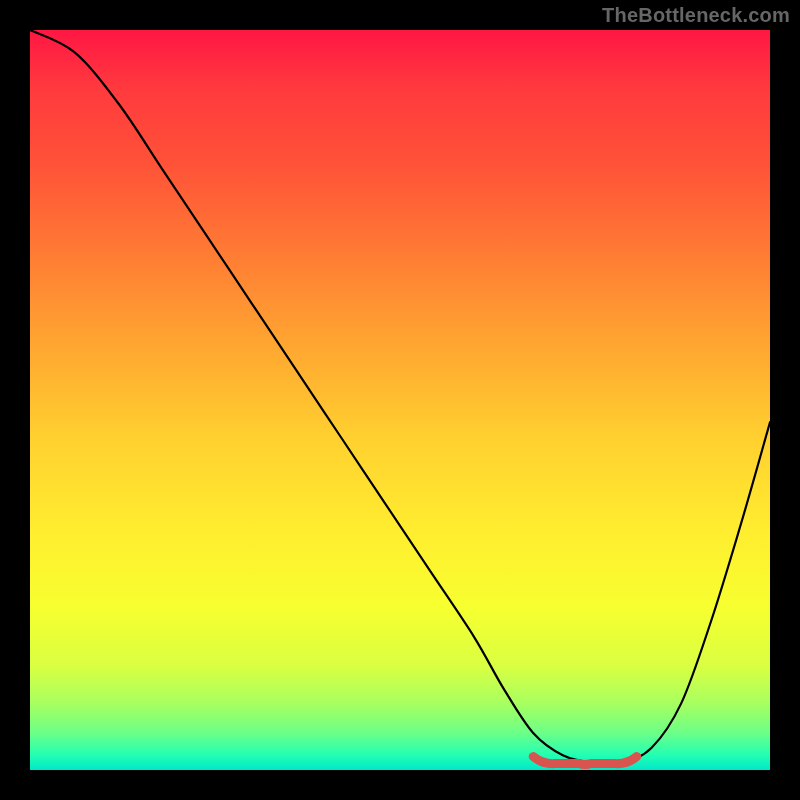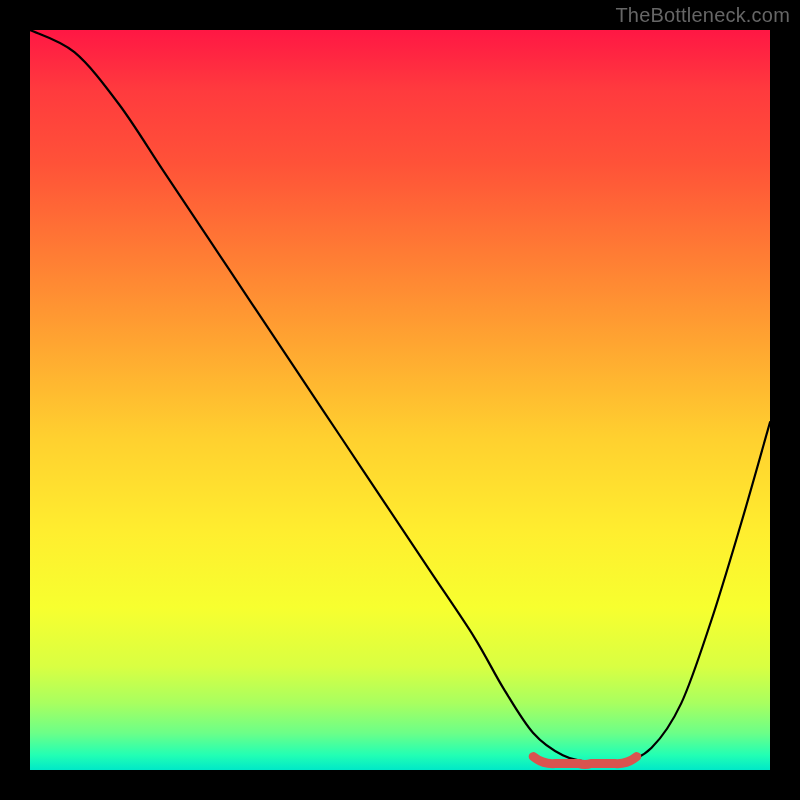--- a/index.html
+++ b/index.html
@@ -10,21 +10,21 @@
     position: relative;
     font-family: Arial, Helvetica, sans-serif;
     overflow: hidden;
   }
   .watermark {
     position: absolute;
     top: 4px;
     right: 10px;
     color: #666;
     font-size: 20px;
-    font-weight: 400;
+    font-weight: 700;
     z-index: 3;
     letter-spacing: 0.2px;
   }
   .plot-area {
     position: absolute;
     left: 30px;
     top: 30px;
     width: 740px;
     height: 740px;
     overflow: hidden;

